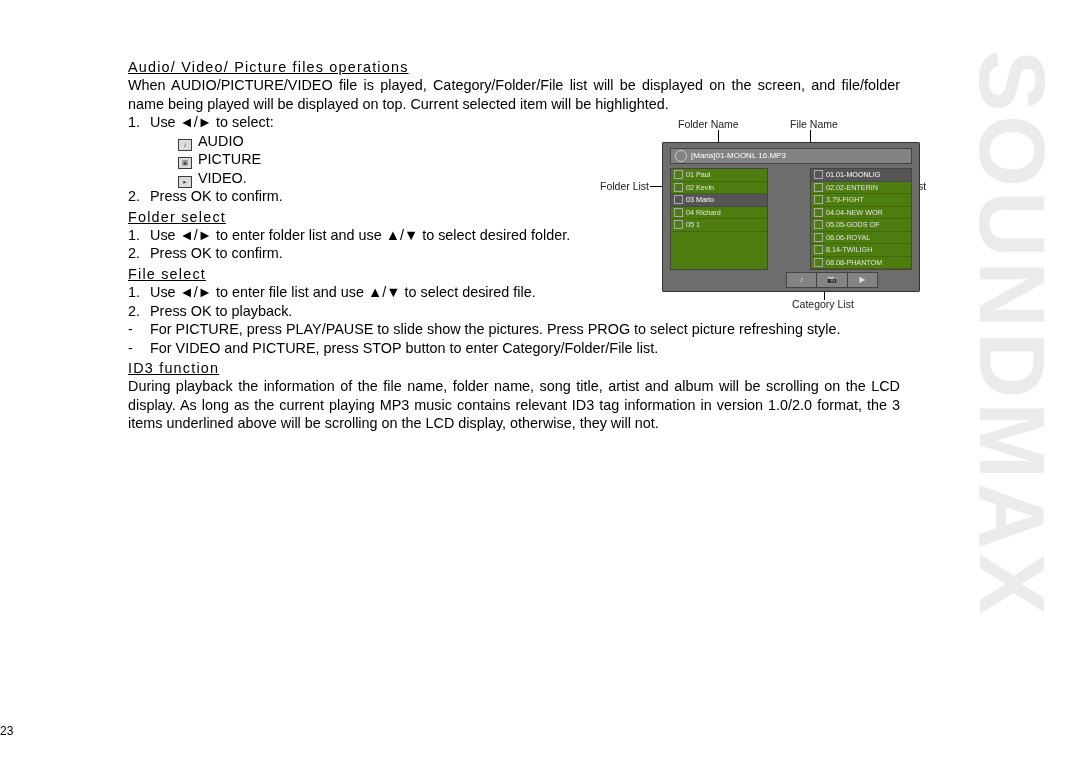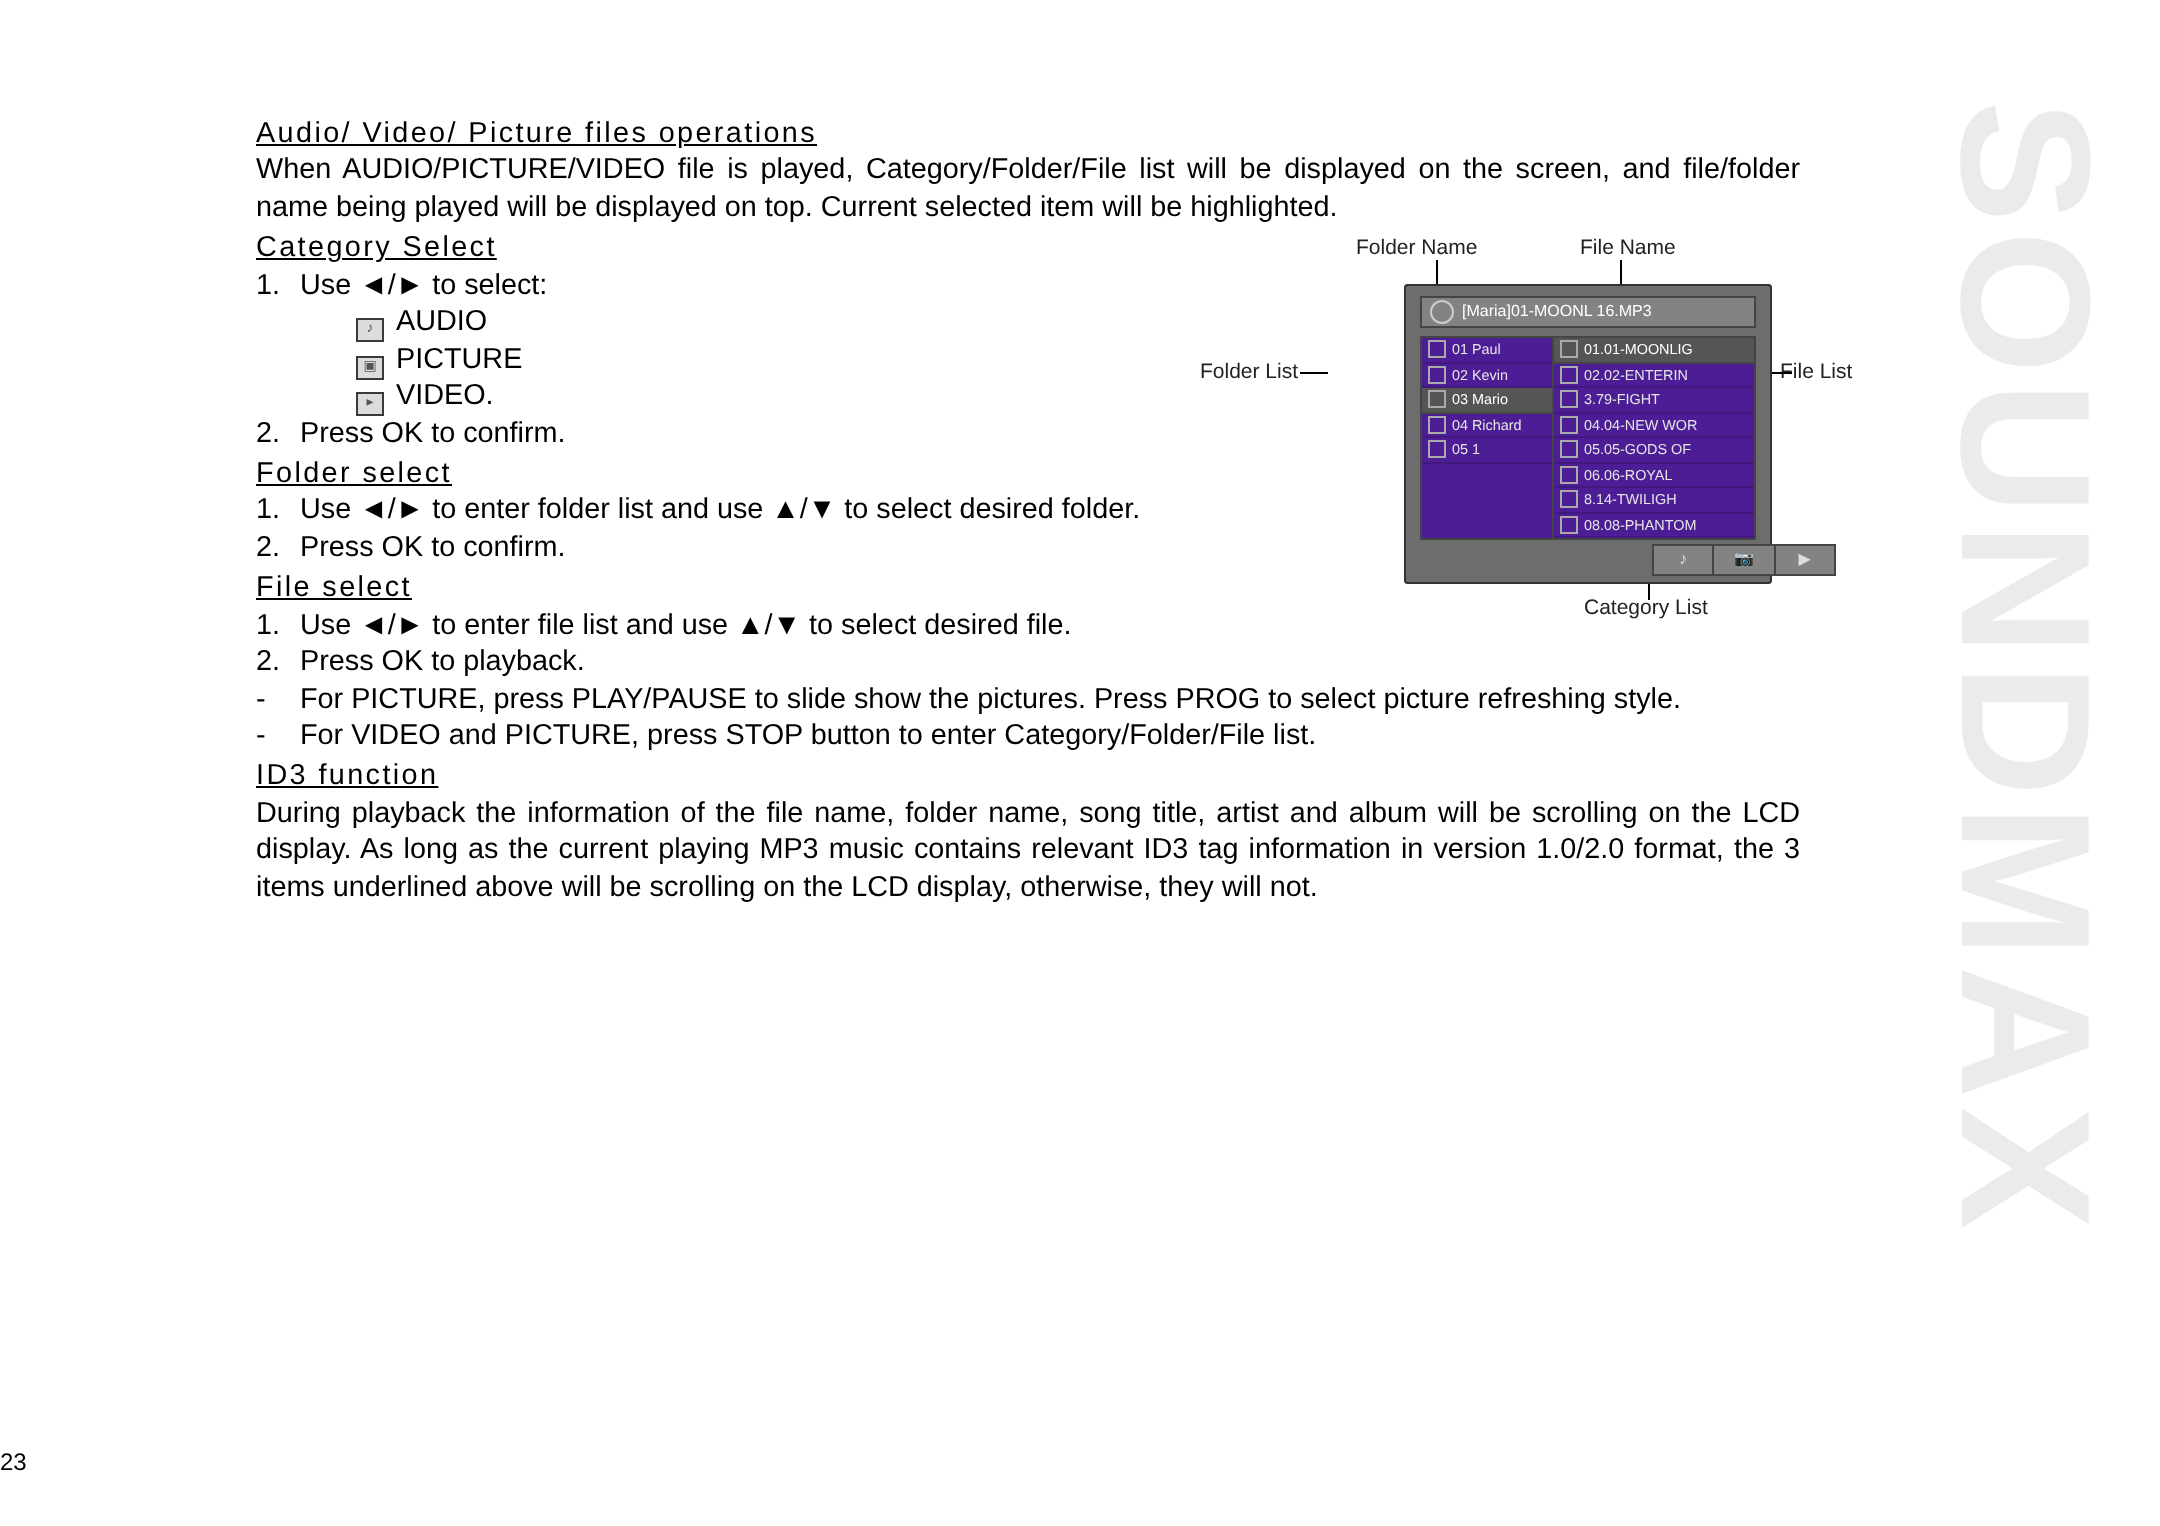--- a/index.html
+++ b/index.html
@@ -51,34 +51,33 @@
     position:absolute;
     top:118px;
     right:180px;
     width:300px;
     font-size:10.5px;
     color:#222;
     pointer-events:none;
   }
   .fig .lab{position:absolute;white-space:nowrap}
   .scr{
-    position:absolute;left:62px;top:24px;width:184px;height:150px;
+    position:absolute;left:62px;top:24px;width:258px;height:150px;
     background:#6d6d6d;border-radius:2px;
     box-shadow:inset 0 0 0 1px #333;
-    margin-left:40px;
   }
   .scr .bar{
     position:absolute;left:8px;top:6px;right:8px;height:14px;
     background:#838383;border:1px solid #444;font-size:8px;color:#fff;
     display:flex;align-items:center;padding:0 4px;gap:4px;
   }
   .scr .bar .disc{width:10px;height:10px;border:1px solid #ccc;border-radius:50%}
   .scr .pane{
     position:absolute;top:26px;bottom:22px;
-    border:1px solid #444;background:#4c1d95;
+    border:1px solid #444;background:#4d7c0f;
     font-size:7.2px;color:#e5e5e5;
   }
   .scr .paneL{left:8px;width:96px}
   .scr .paneR{right:8px;width:100px}
   .scr .row{height:11.5px;line-height:11.5px;padding:0 3px;border-bottom:1px solid rgba(0,0,0,.15);white-space:nowrap;display:flex;gap:3px}
   .scr .row .ric{width:7px;height:7px;border:1px solid #aaa;margin-top:1px}
   .scr .sel{background:#555;color:#fff}
   .scr .bot{
     position:absolute;left:124px;bottom:4px;width:90px;height:14px;
     background:#838383;border:1px solid #444;display:flex
@@ -90,21 +89,20 @@
 </style>
 </head>
 <body>
 
 <div class="brand-vert">SOUNDMAX</div>
 
 <div>
   <div class="sect-h spaced">Audio/ Video/ Picture files operations</div>
   <div class="just">When AUDIO/PICTURE/VIDEO file is played, Category/Folder/File list will be displayed on the screen, and file/folder name being played will be displayed on top. Current selected item will be highlighted.</div>
 
-  <div class="sect-h spaced">Category Select</div>
   <div class="li">
       <div class="num">1.</div>
       <div class="txt">Use  ◄/►  to select:</div>
     </div>
   <div class="ind2"><span class="icon-sq">♪</span><span>AUDIO</span></div>
   <div class="ind2"><span class="icon-sq">▣</span><span>PICTURE</span></div>
   <div class="ind2"><span class="icon-sq">▸</span><span>VIDEO.</span></div>
   <div class="li">
       <div class="num">2.</div>
       <div class="txt">Press OK to confirm.</div>

